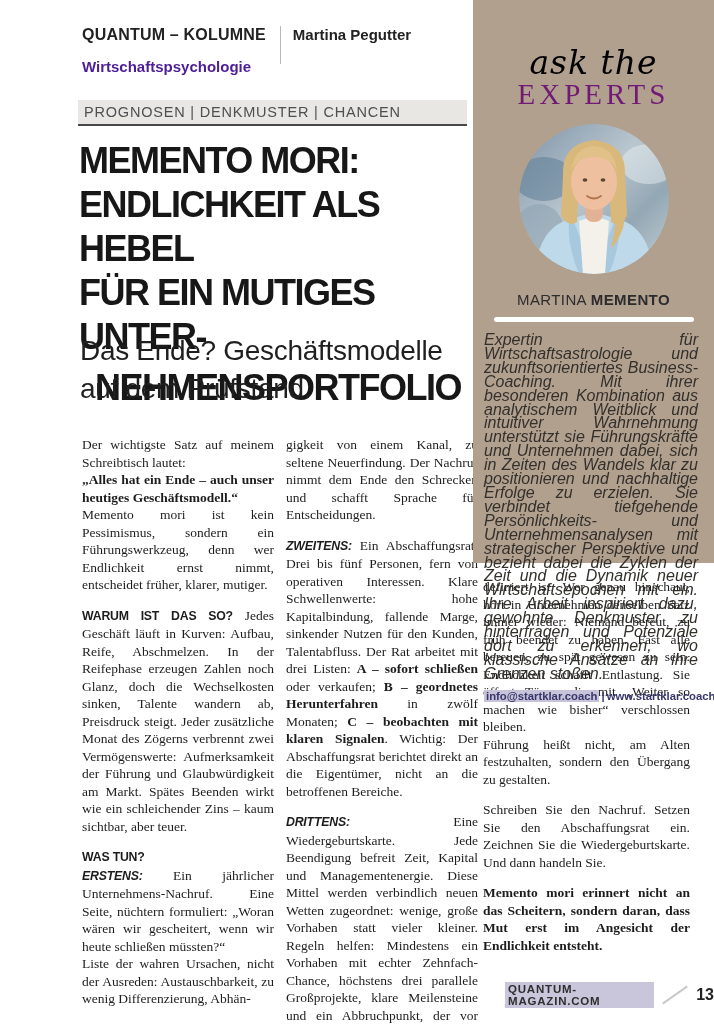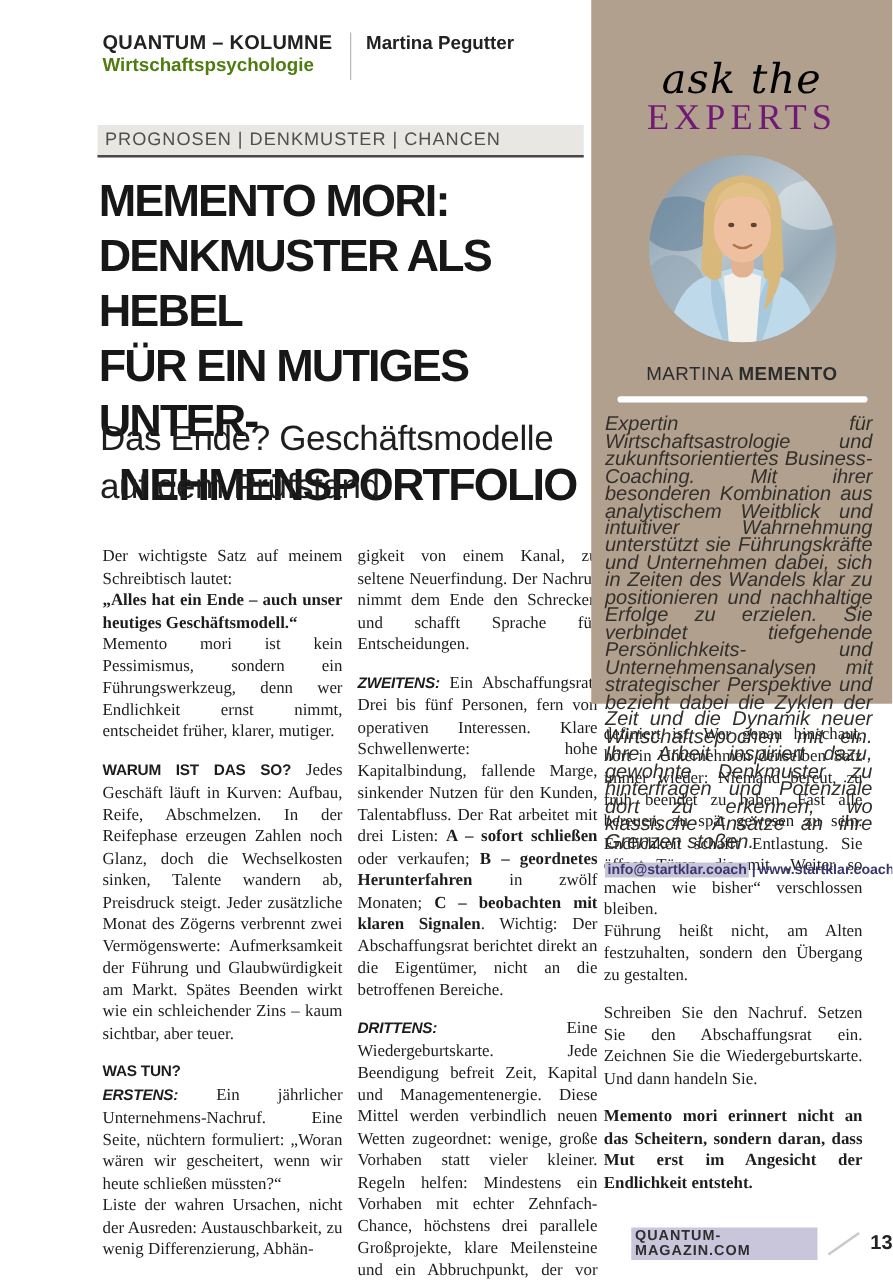--- a/index.html
+++ b/index.html
@@ -3,21 +3,21 @@
 <meta charset="utf-8">
 <style>
   html,body{margin:0;padding:0;background:#ffffff;}
   .page{position:relative;width:714px;height:1024px;background:#ffffff;overflow:hidden;
         font-family:"Liberation Serif",serif;color:#1c1c1c;}
 
   
   .masthead{position:absolute;left:82px;top:26px;display:flex;align-items:flex-start;}
   .brand{display:flex;flex-direction:column;font-family:"Liberation Sans",sans-serif;}
   .brand-top{font-size:16px;font-weight:800;letter-spacing:.2px;color:#222;}
-  .brand-sub{font-size:15px;font-weight:700;color:#4d7c0f;margin-top:0;}
+  .brand-sub{font-size:15px;font-weight:700;color:#4c1d95;margin-top:14px;}
   .mast-divider{width:1px;height:38px;background:#b9b9b9;margin:0 12px 0 14px;}
   .mast-author{font-family:"Liberation Sans",sans-serif;font-size:15px;font-weight:700;color:#222;}
 
   
   .kicker{position:absolute;left:78px;top:100px;width:389px;height:26px;background:#e9e7e4;
           border-bottom:2px solid #484848;display:flex;align-items:center;
           font-family:"Liberation Sans",sans-serif;font-size:14.5px;letter-spacing:.8px;color:#4f4f4f;
           padding-left:6px;box-sizing:border-box;}
 
   
@@ -80,21 +80,21 @@
       <span class="brand-sub">Wirtschaftspsychologie</span>
     </div>
     <div class="mast-divider"></div>
     <span class="mast-author">Martina Pegutter</span>
   </div>
 
   <div class="kicker">PROGNOSEN | DENKMUSTER | CHANCEN</div>
 
   <h1 class="headline" style="margin:0;">
       <div>MEMENTO MORI:</div>
-      <div>DENKMUSTER ALS HEBEL</div>
+      <div>ENDLICHKEIT ALS HEBEL</div>
       <div>FÜR EIN MUTIGES UNTER-</div>
       <div>NEHMENSPORTFOLIO</div>
     </h1>
 
   <div class="subtitle">Das Ende? Geschäftsmodelle auf dem Prüfstand.</div>
 
   <div class="cols">
     <div class="col col1">
         <p><span class="">Der wichtigste Satz auf meinem Schreibtisch lautet:</span></p>
         <p><span class="b ">„Alles hat ein Ende – auch unser heutiges Geschäftsmodell.“</span></p>

